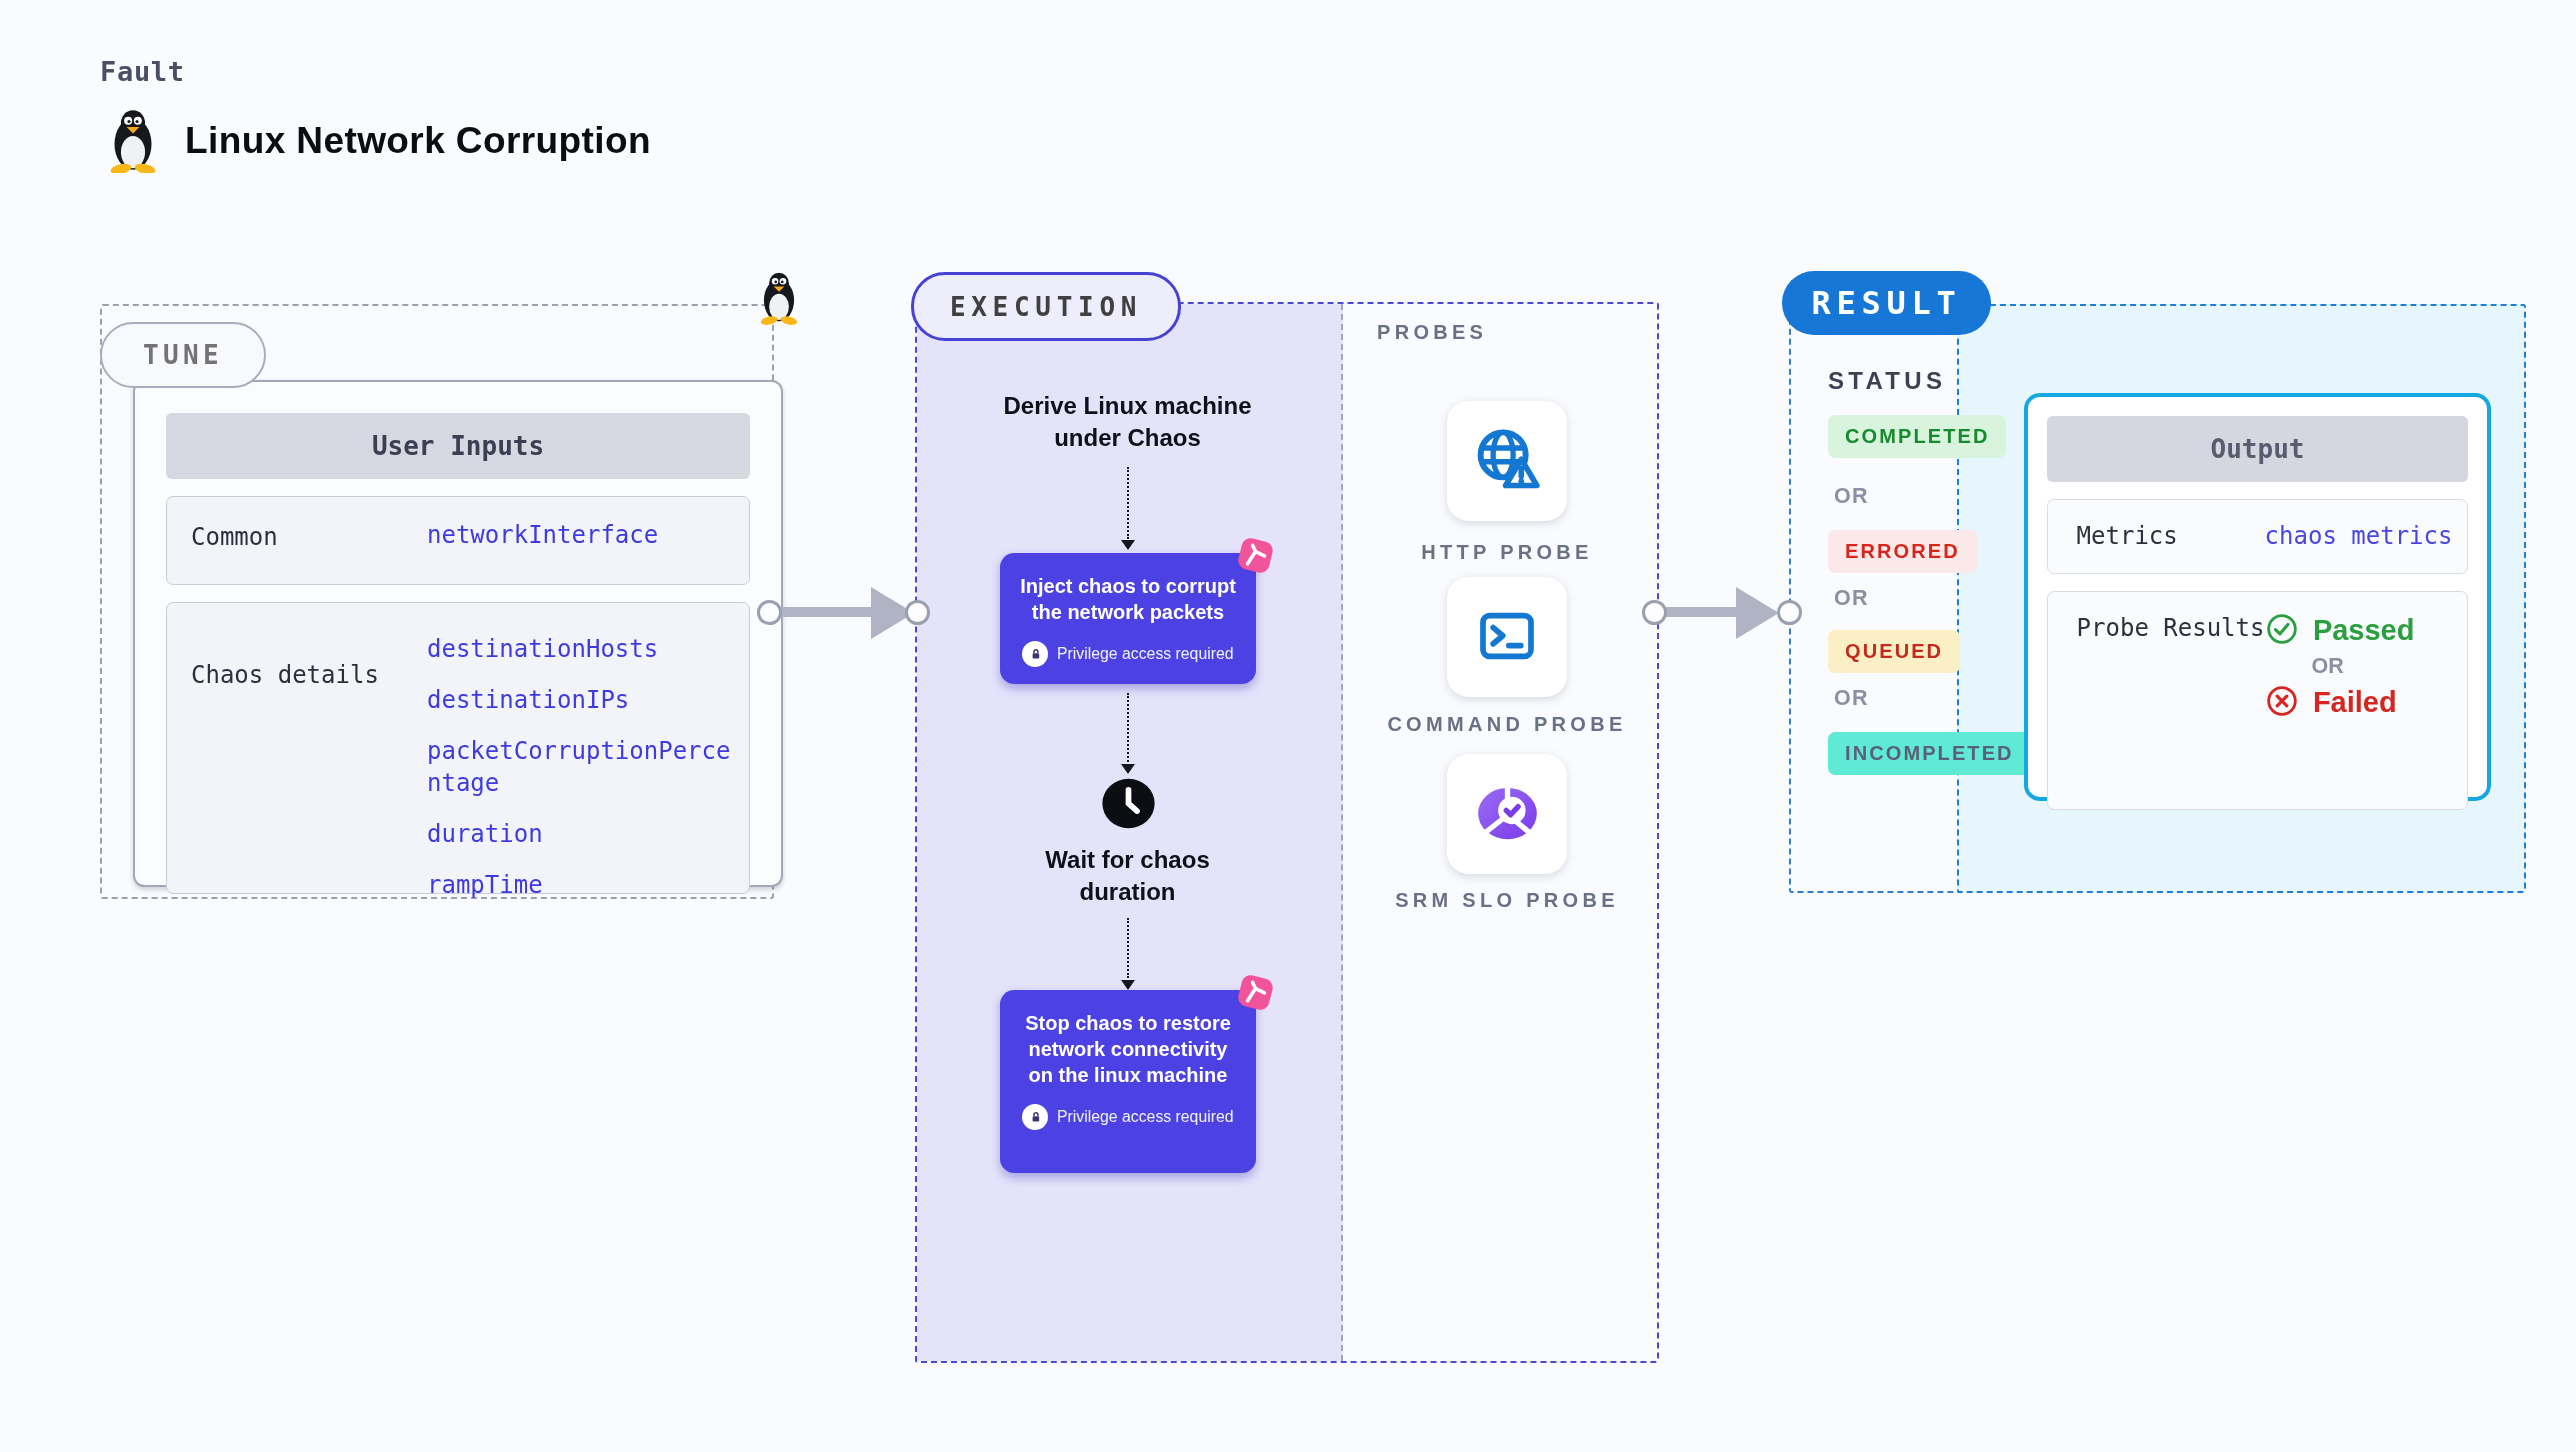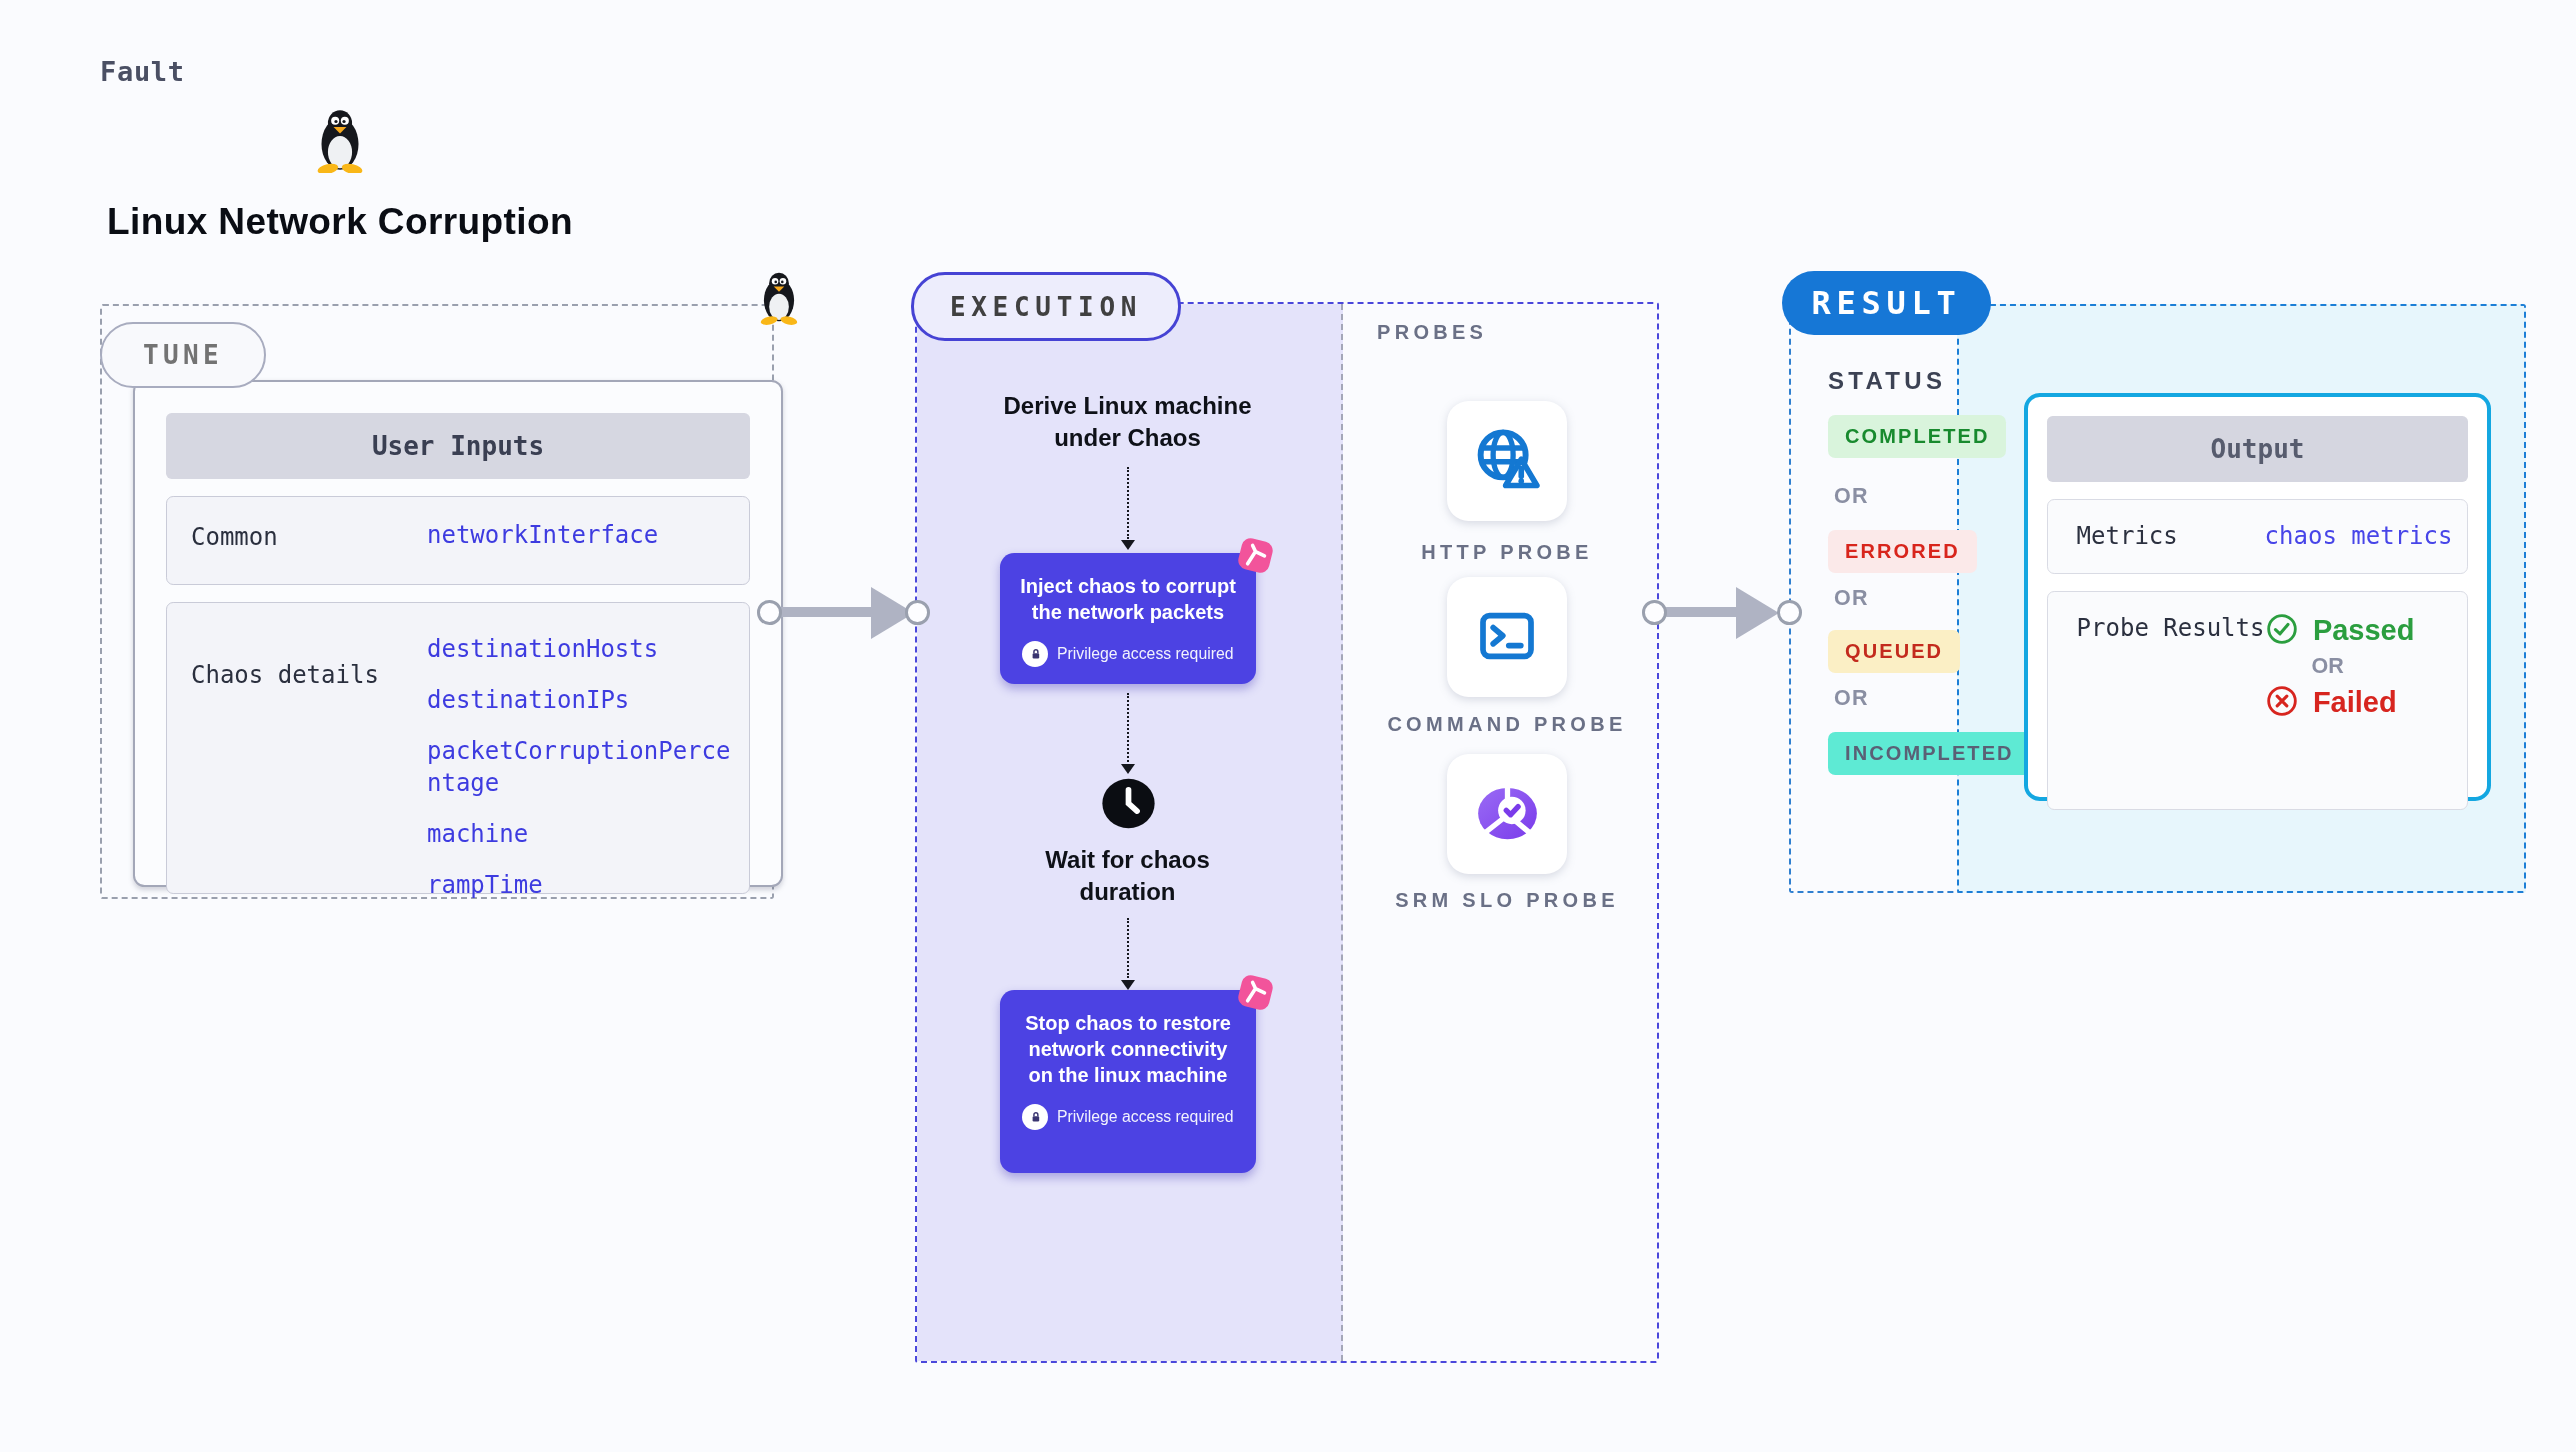--- a/index.html
+++ b/index.html
@@ -5,21 +5,21 @@
   html,body{margin:0;padding:0;}
   body{
     width:2576px;height:1452px;background:#FAFBFE;position:relative;overflow:hidden;
     font-family:"Liberation Sans","DejaVu Sans",sans-serif;
   }
   .mono{font-family:"DejaVu Sans Mono","Liberation Mono",monospace;}
   .abs{position:absolute;}
 
   
   .kicker{left:100px;top:56px;font-size:27px;font-weight:600;color:#4A4F63;letter-spacing:0.7px;}
-  .title-row{left:107px;top:107px;display:flex;align-items:center;gap:26px;flex-direction:column;}
+  .title-row{left:107px;top:107px;display:flex;align-items:center;gap:26px;}
   .page-title{font-size:37px;font-weight:700;color:#0A0D14;letter-spacing:0.4px;}
 
   
   .tune-box{left:100px;top:304px;width:670px;height:591px;border:2.1px dashed #9AA0AE;border-radius:2.9px;}
   .exec-box{left:915px;top:302px;width:740px;height:1057px;border:2.1px dashed #4A47DB;border-radius:2.9px;}
   .exec-lavender{left:0;top:0;width:426px;height:100%;background:#E4E3FA;border-right:2.1px dashed #A3A6B8;box-sizing:border-box;}
   .status-box{left:1789px;top:304px;width:168px;height:585px;border:2.1px dashed #2F7FD0;border-radius:2.9px;}
   .output-panel{left:1957px;top:304px;width:565px;height:585px;border:2.1px dashed #1C7ED6;border-radius:2.9px;background:#E7F6FC;}
 
   
@@ -162,21 +162,21 @@
     <div class="ui-row-values">
       <div class="ui-val">networkInterface</div>
     </div>
   </div>
   <div class="ui-row row-chaos">
     <div class="ui-row-label" style="padding-top:36px;">Chaos details</div>
     <div class="ui-row-values" style="padding-top:8.6px;">
       <div class="ui-val">destinationHosts</div>
       <div class="ui-val">destinationIPs</div>
       <div class="ui-val">packetCorruptionPercentage</div>
-      <div class="ui-val">machine</div>
+      <div class="ui-val">duration</div>
       <div class="ui-val">rampTime</div>
     </div>
   </div>
 </div>
 
 <div class="abs arr-line al1"></div>
 <div class="abs arr-head ah1"></div>
 <div class="abs conn-circle cc1"></div>
 <div class="abs conn-circle cc2"></div>
 

